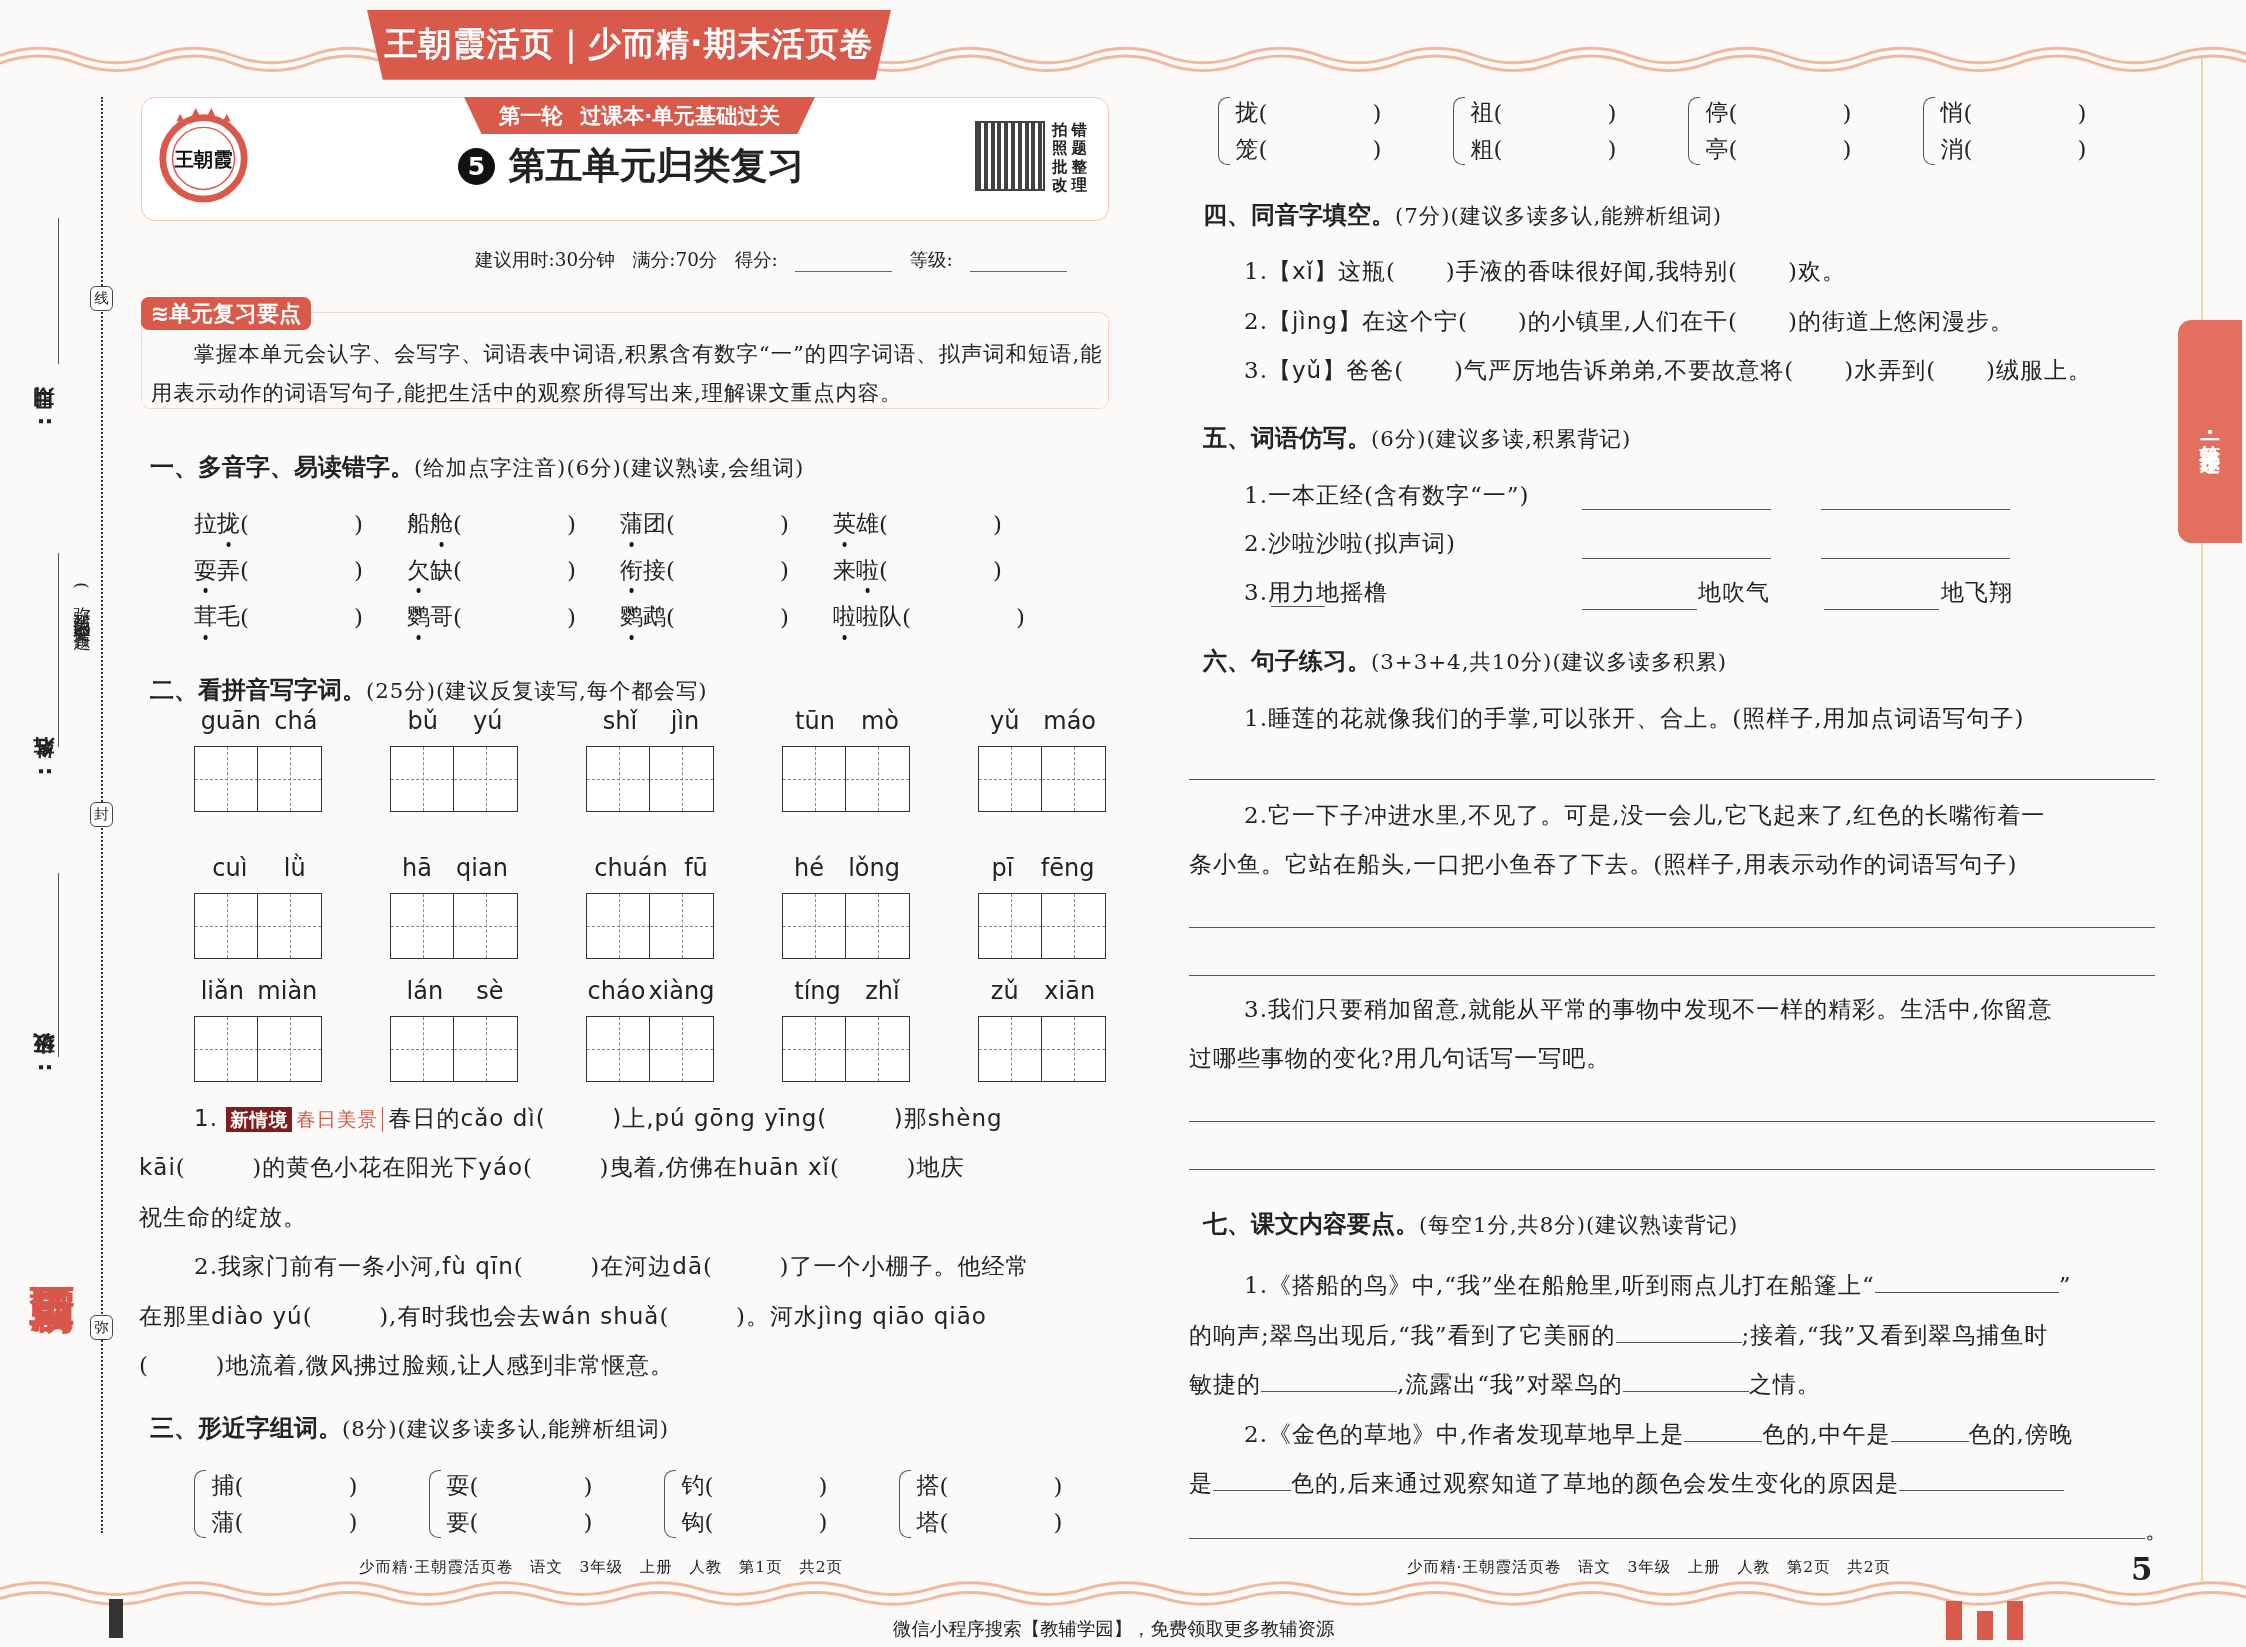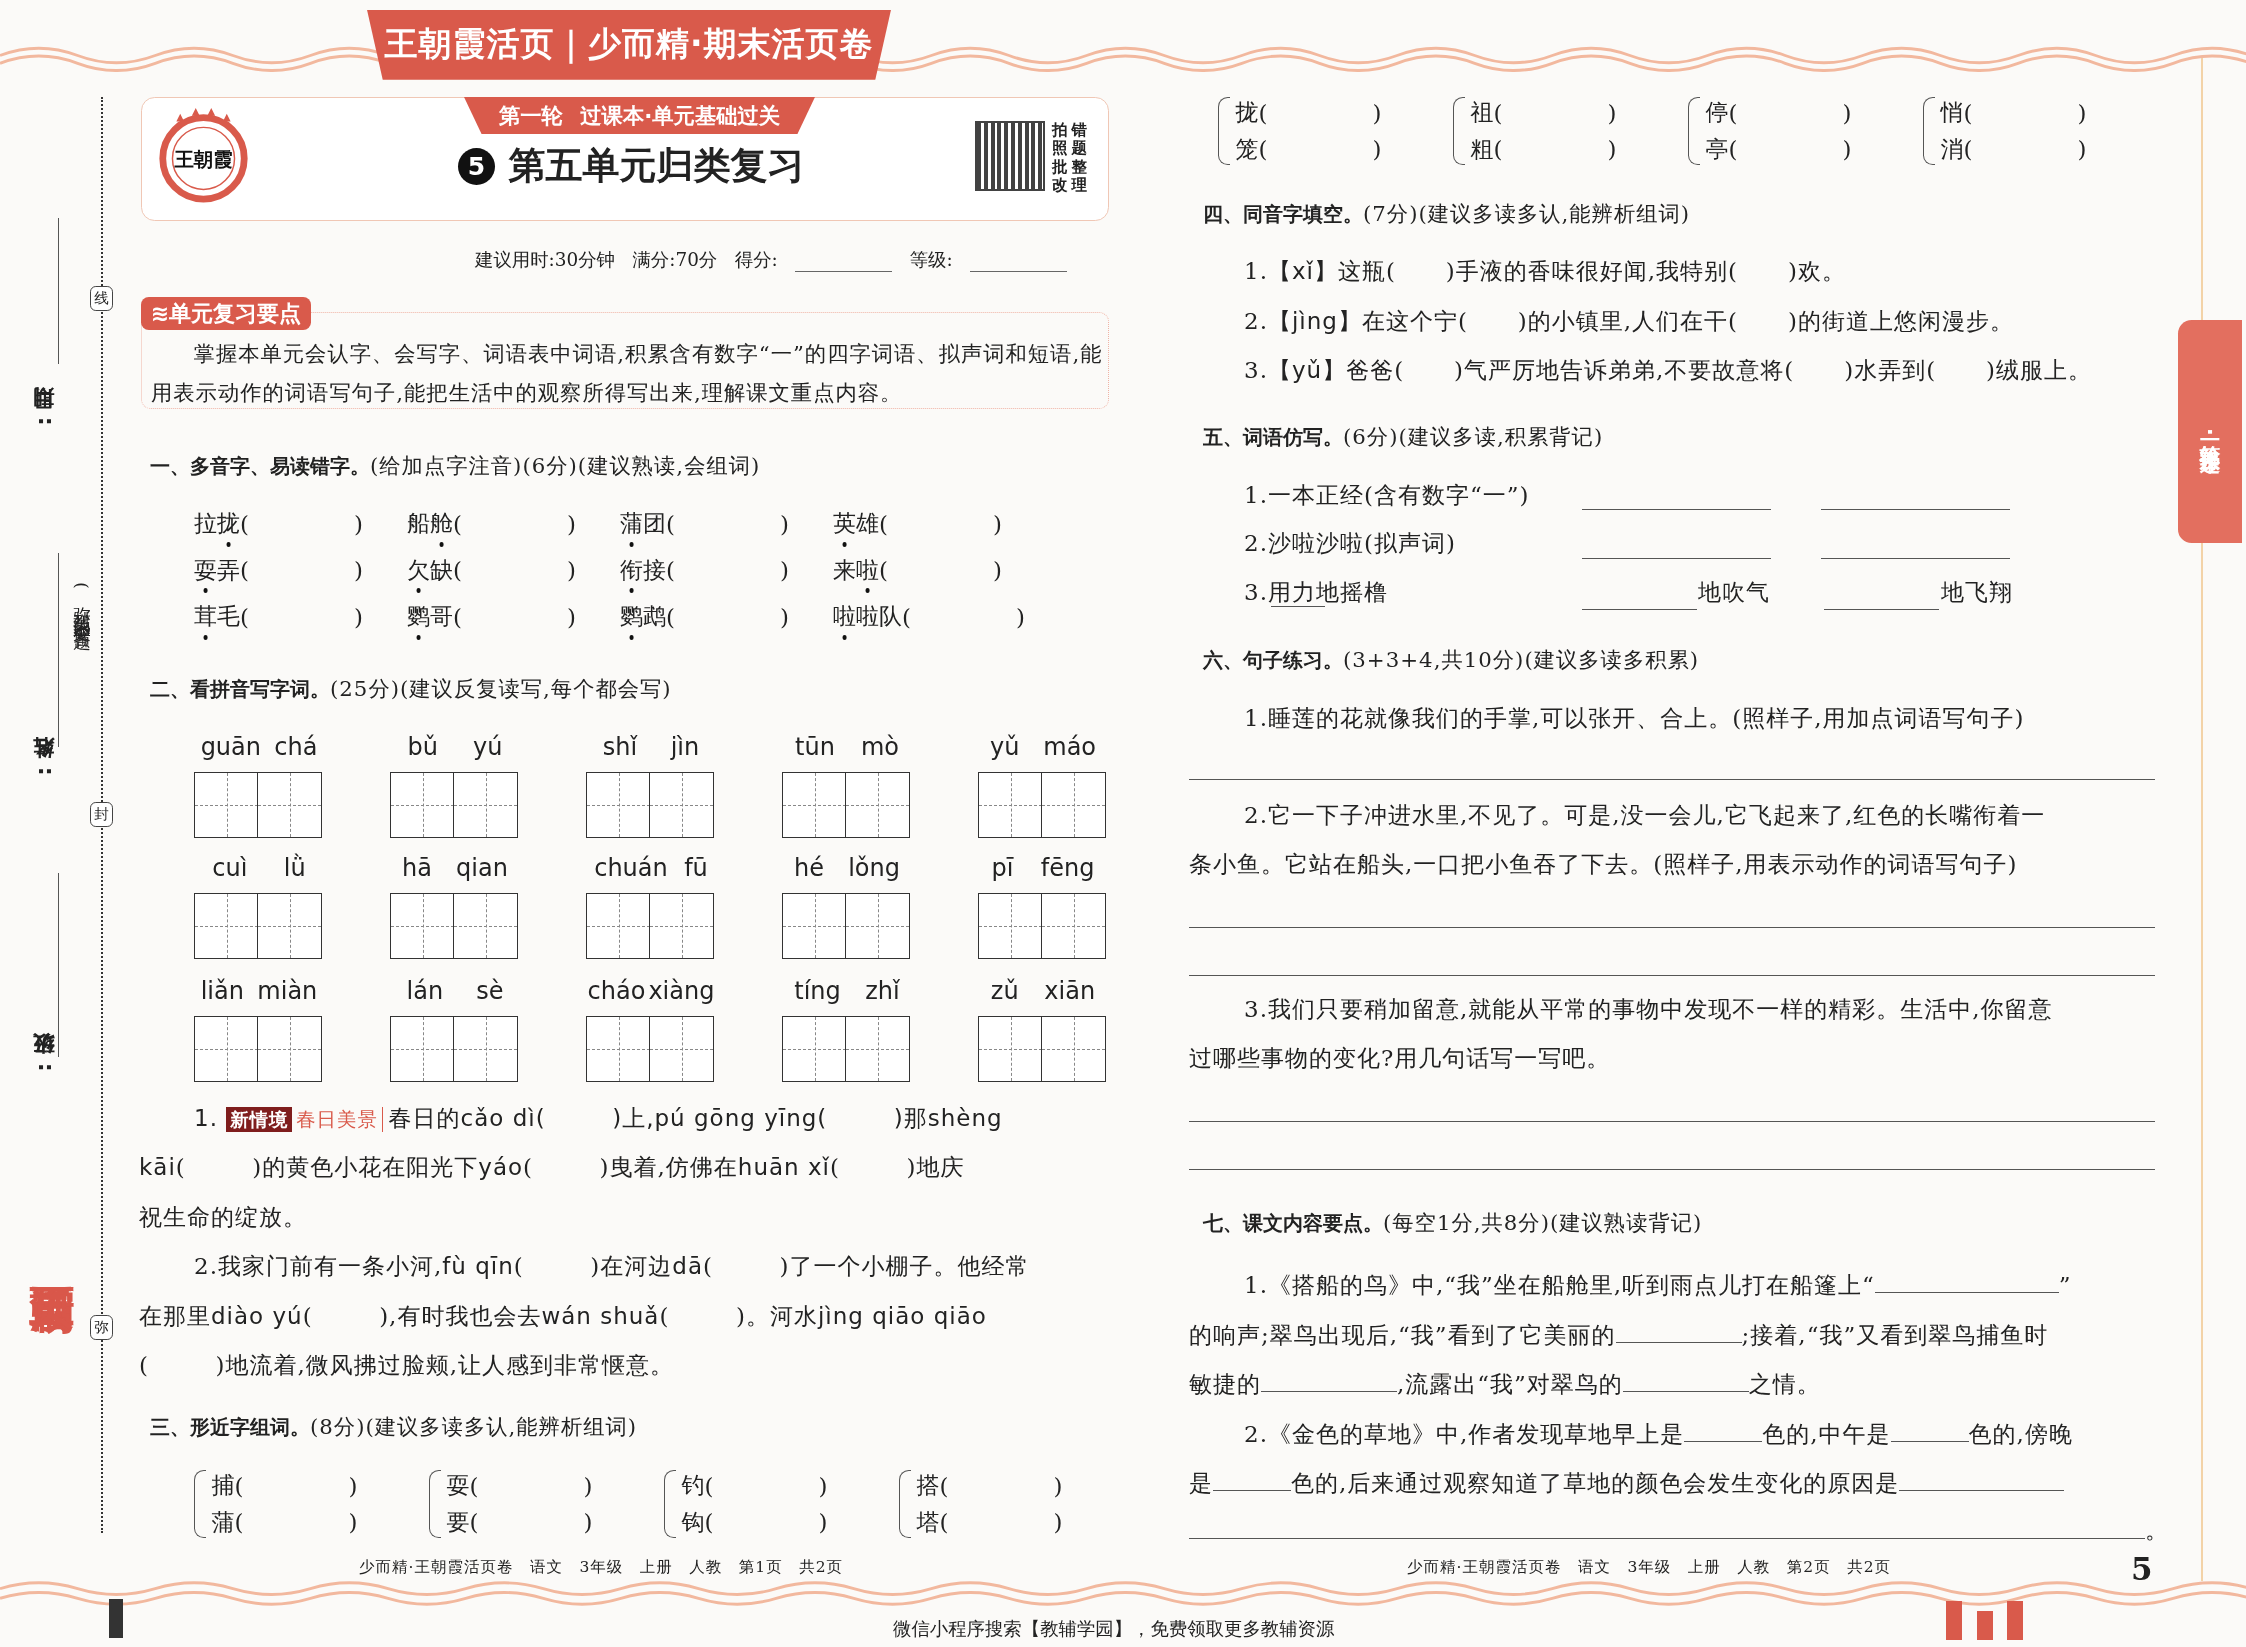--- a/index.html
+++ b/index.html
@@ -21,21 +21,21 @@
 .qr{position:absolute;left:975px;top:121px;width:70px;height:70px;background:
  repeating-linear-gradient(90deg,#222 0 3.9px,#fff 3.9px 6.8px),#fff;opacity:.85;border:2.9px solid #222;}
 .qr-text{position:absolute;left:1052px;top:121px;width:39px;font-size:15.5px;font-weight:bold;line-height:18.4px;display:grid;grid-template-columns:19.4px 19.4px;font-family:"DejaVu Sans","Liberation Sans",sans-serif;}
 .meta{position:absolute;left:475px;top:247px;font-size:18.4px;display:flex;gap:17.5px;align-items:flex-end;}
 .meta .blank{display:inline-block;width:97px;border-bottom:1.9px solid #666;height:21.3px;}
 
 .kp-tag{position:absolute;left:141px;top:297px;height:33px;background:#d95a4b;border-radius:7.8px;color:#fff;font-weight:bold;font-size:22px;padding:1.9px 9.7px;font-family:"DejaVu Sans","Liberation Sans",sans-serif;}
 .kp-box{position:absolute;left:141px;top:312px;width:968px;height:97px;border:1.9px dotted #f0b3a5;border-radius:9.7px;}
 .kp-text{position:absolute;left:151px;top:334px;width:961px;font-size:21.3px;line-height:39px;text-indent:2em;letter-spacing:1px;}
 .sec-title{position:absolute;font-size:24px;display:flex;align-items:baseline;white-space:nowrap;}
-.sec-title b{font-family:Liberation Sans, sans-serif;font-weight:bold;font-size:20px;}
+.sec-title b{font-family:Liberation Sans, sans-serif;font-weight:bold;font-size:24px;}
 .sec-title span{font-size:21.3px;letter-spacing:1px;}
 .grid3{position:absolute;display:grid;grid-template-columns:213px 213px 213px 213px;row-gap:15.5px;font-size:23px;}
 .paren-item{display:flex;align-items:center;white-space:nowrap;}
 .paren-item .gap{display:inline-block;width:105px;}
 .dotc{position:relative;}
 .dotc::after{content:"";position:absolute;left:50%;bottom:-7.8px;width:4.9px;height:4.9px;background:#111;border-radius:50%;transform:translateX(-50%);}
 
 .pyrow{position:absolute;left:194px;display:grid;grid-template-columns:repeat(5,196px);}
 .pycell{display:flex;flex-direction:column;align-items:flex-start;}
 .py{font-family:"DejaVu Sans","Liberation Sans",sans-serif;font-size:24px;width:130px;display:flex;justify-content:space-around;height:39px;}
@@ -230,21 +230,21 @@
       <span>(</span>
       <span class="gap"></span>
       <span>)</span>
     </div>
   </div>
 
 <div class="sec-title" style="left:150px;top:674px;">
   <b>二、看拼音写字词。</b>
     <span>(25分)(建议反复读写,每个都会写)</span>
 </div>
-<div class="pyrow" style="top:733px;">
+<div class="pyrow" style="top:707px;">
     <div class="pycell">
       <div class="py">
         <span>guān</span>
         <span>chá</span>
       </div>
       <div class="tz">
         <div class="tzbox"></div>
         <div class="tzbox"></div>
       </div>
     </div>

